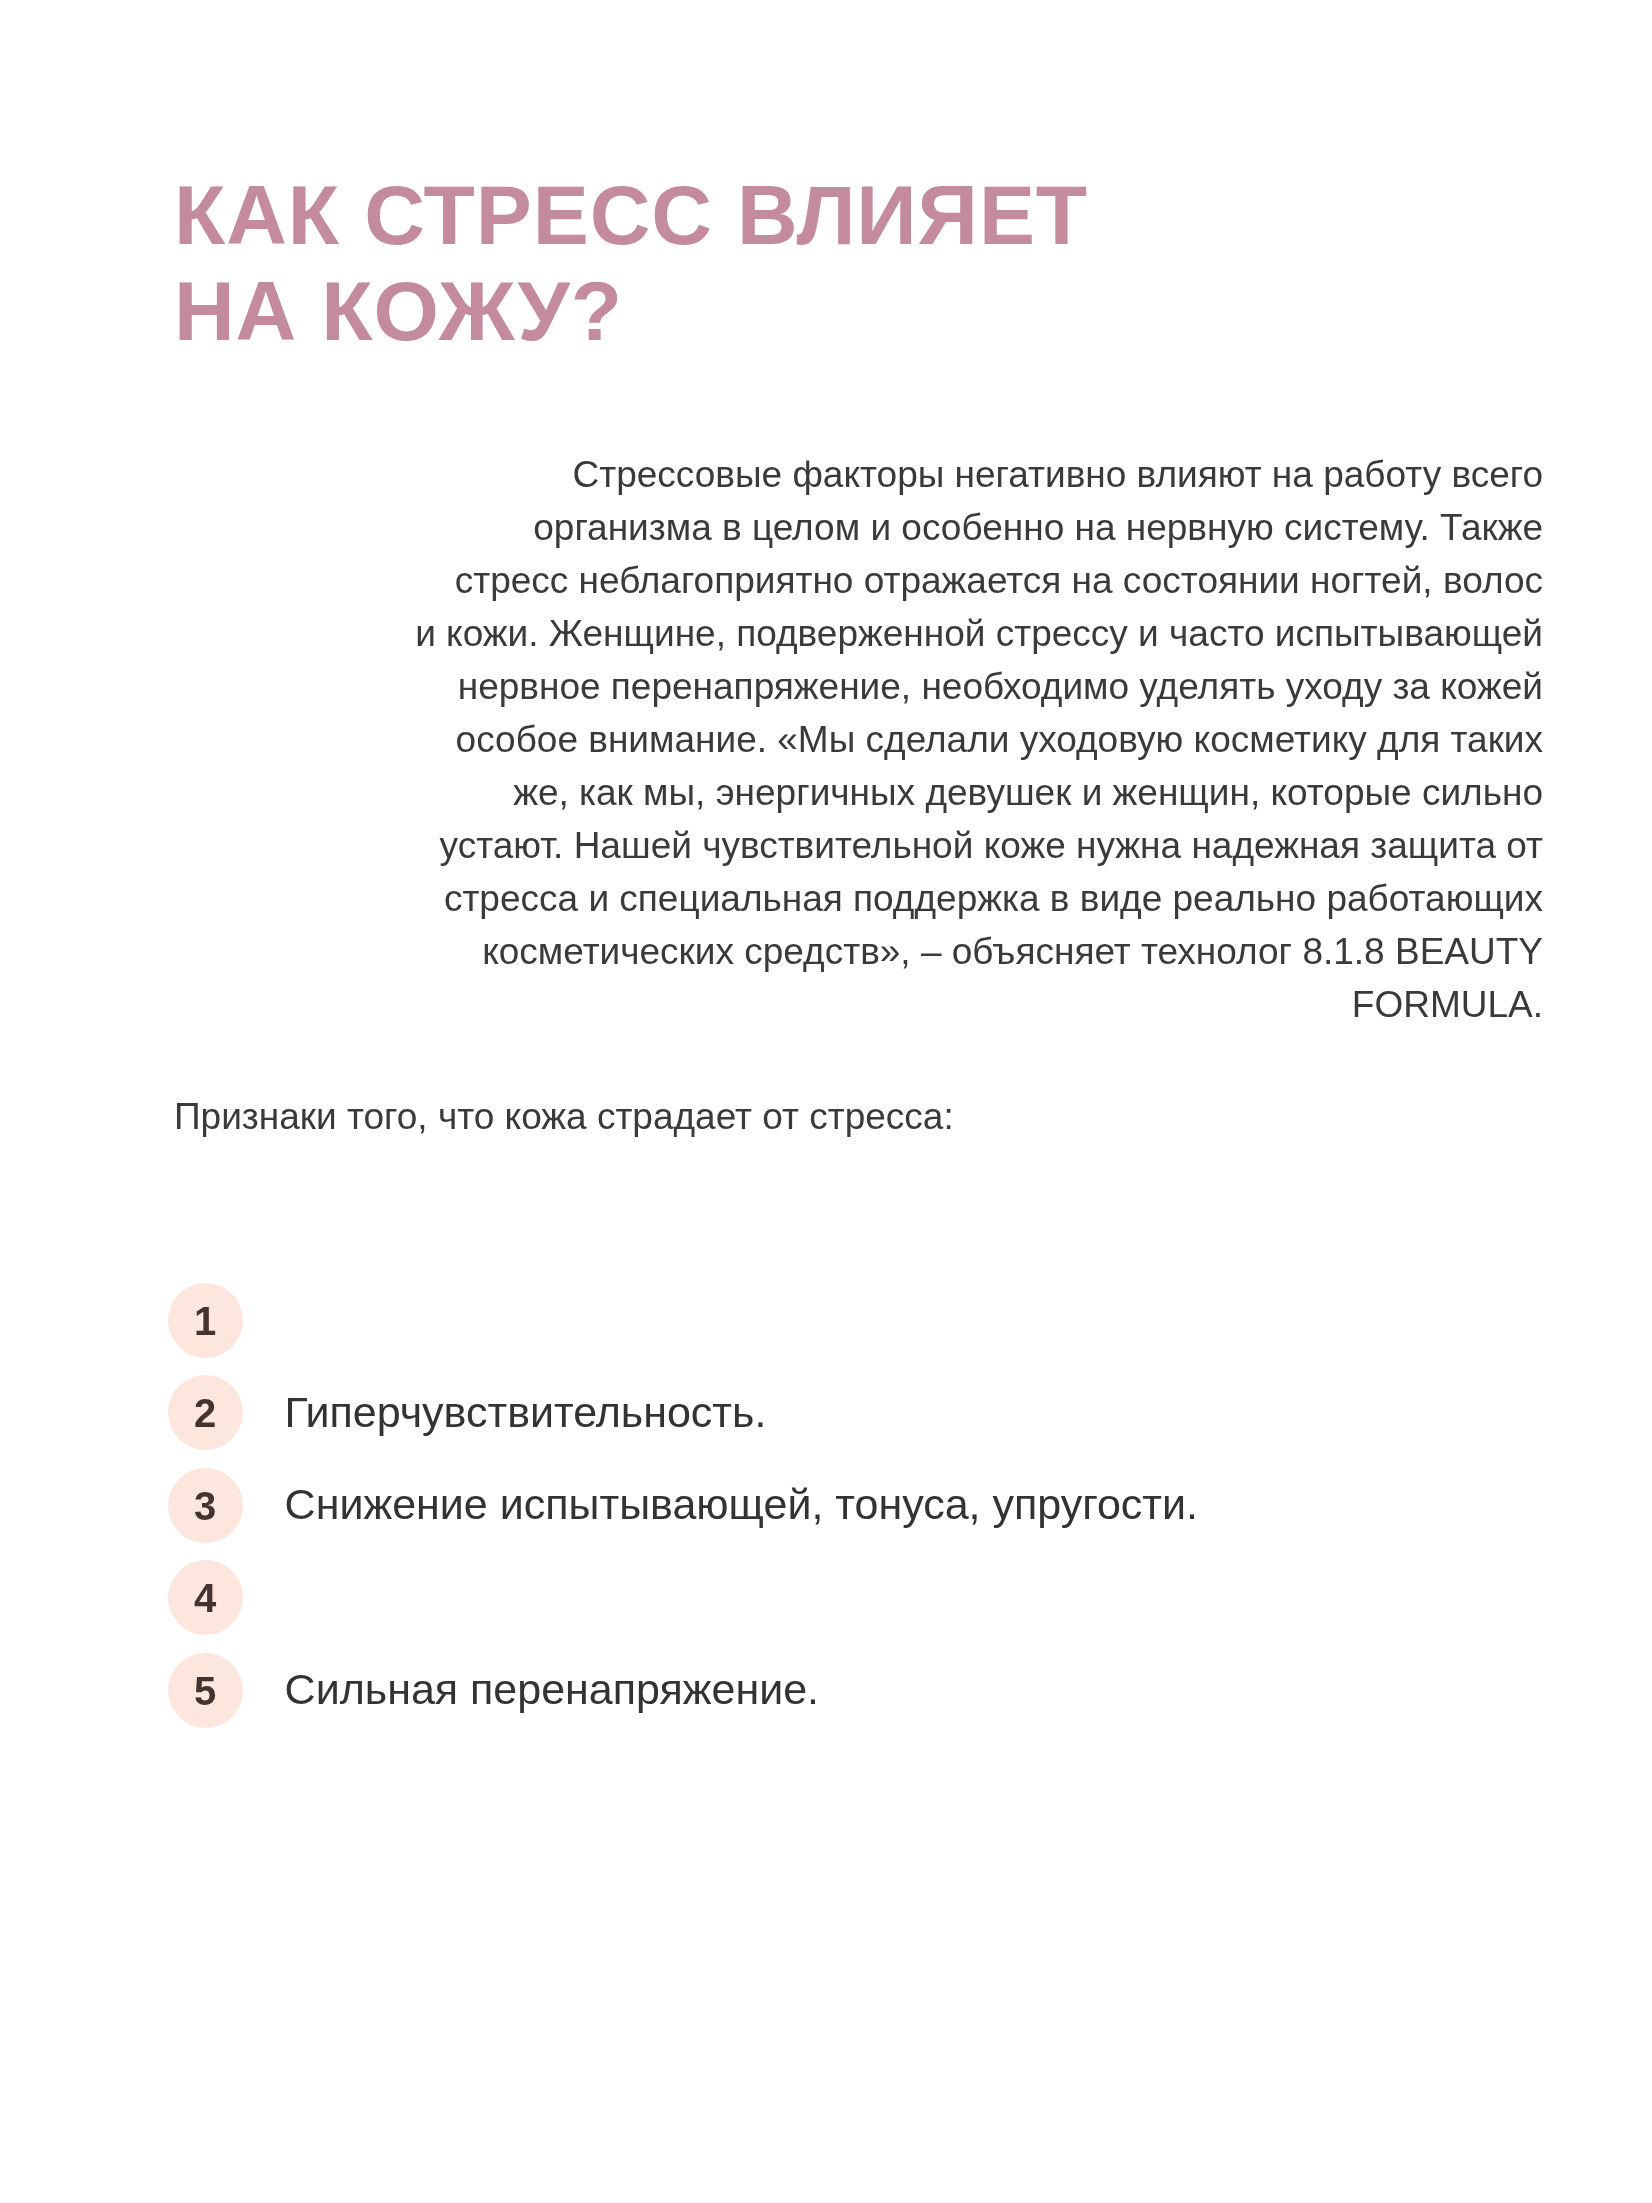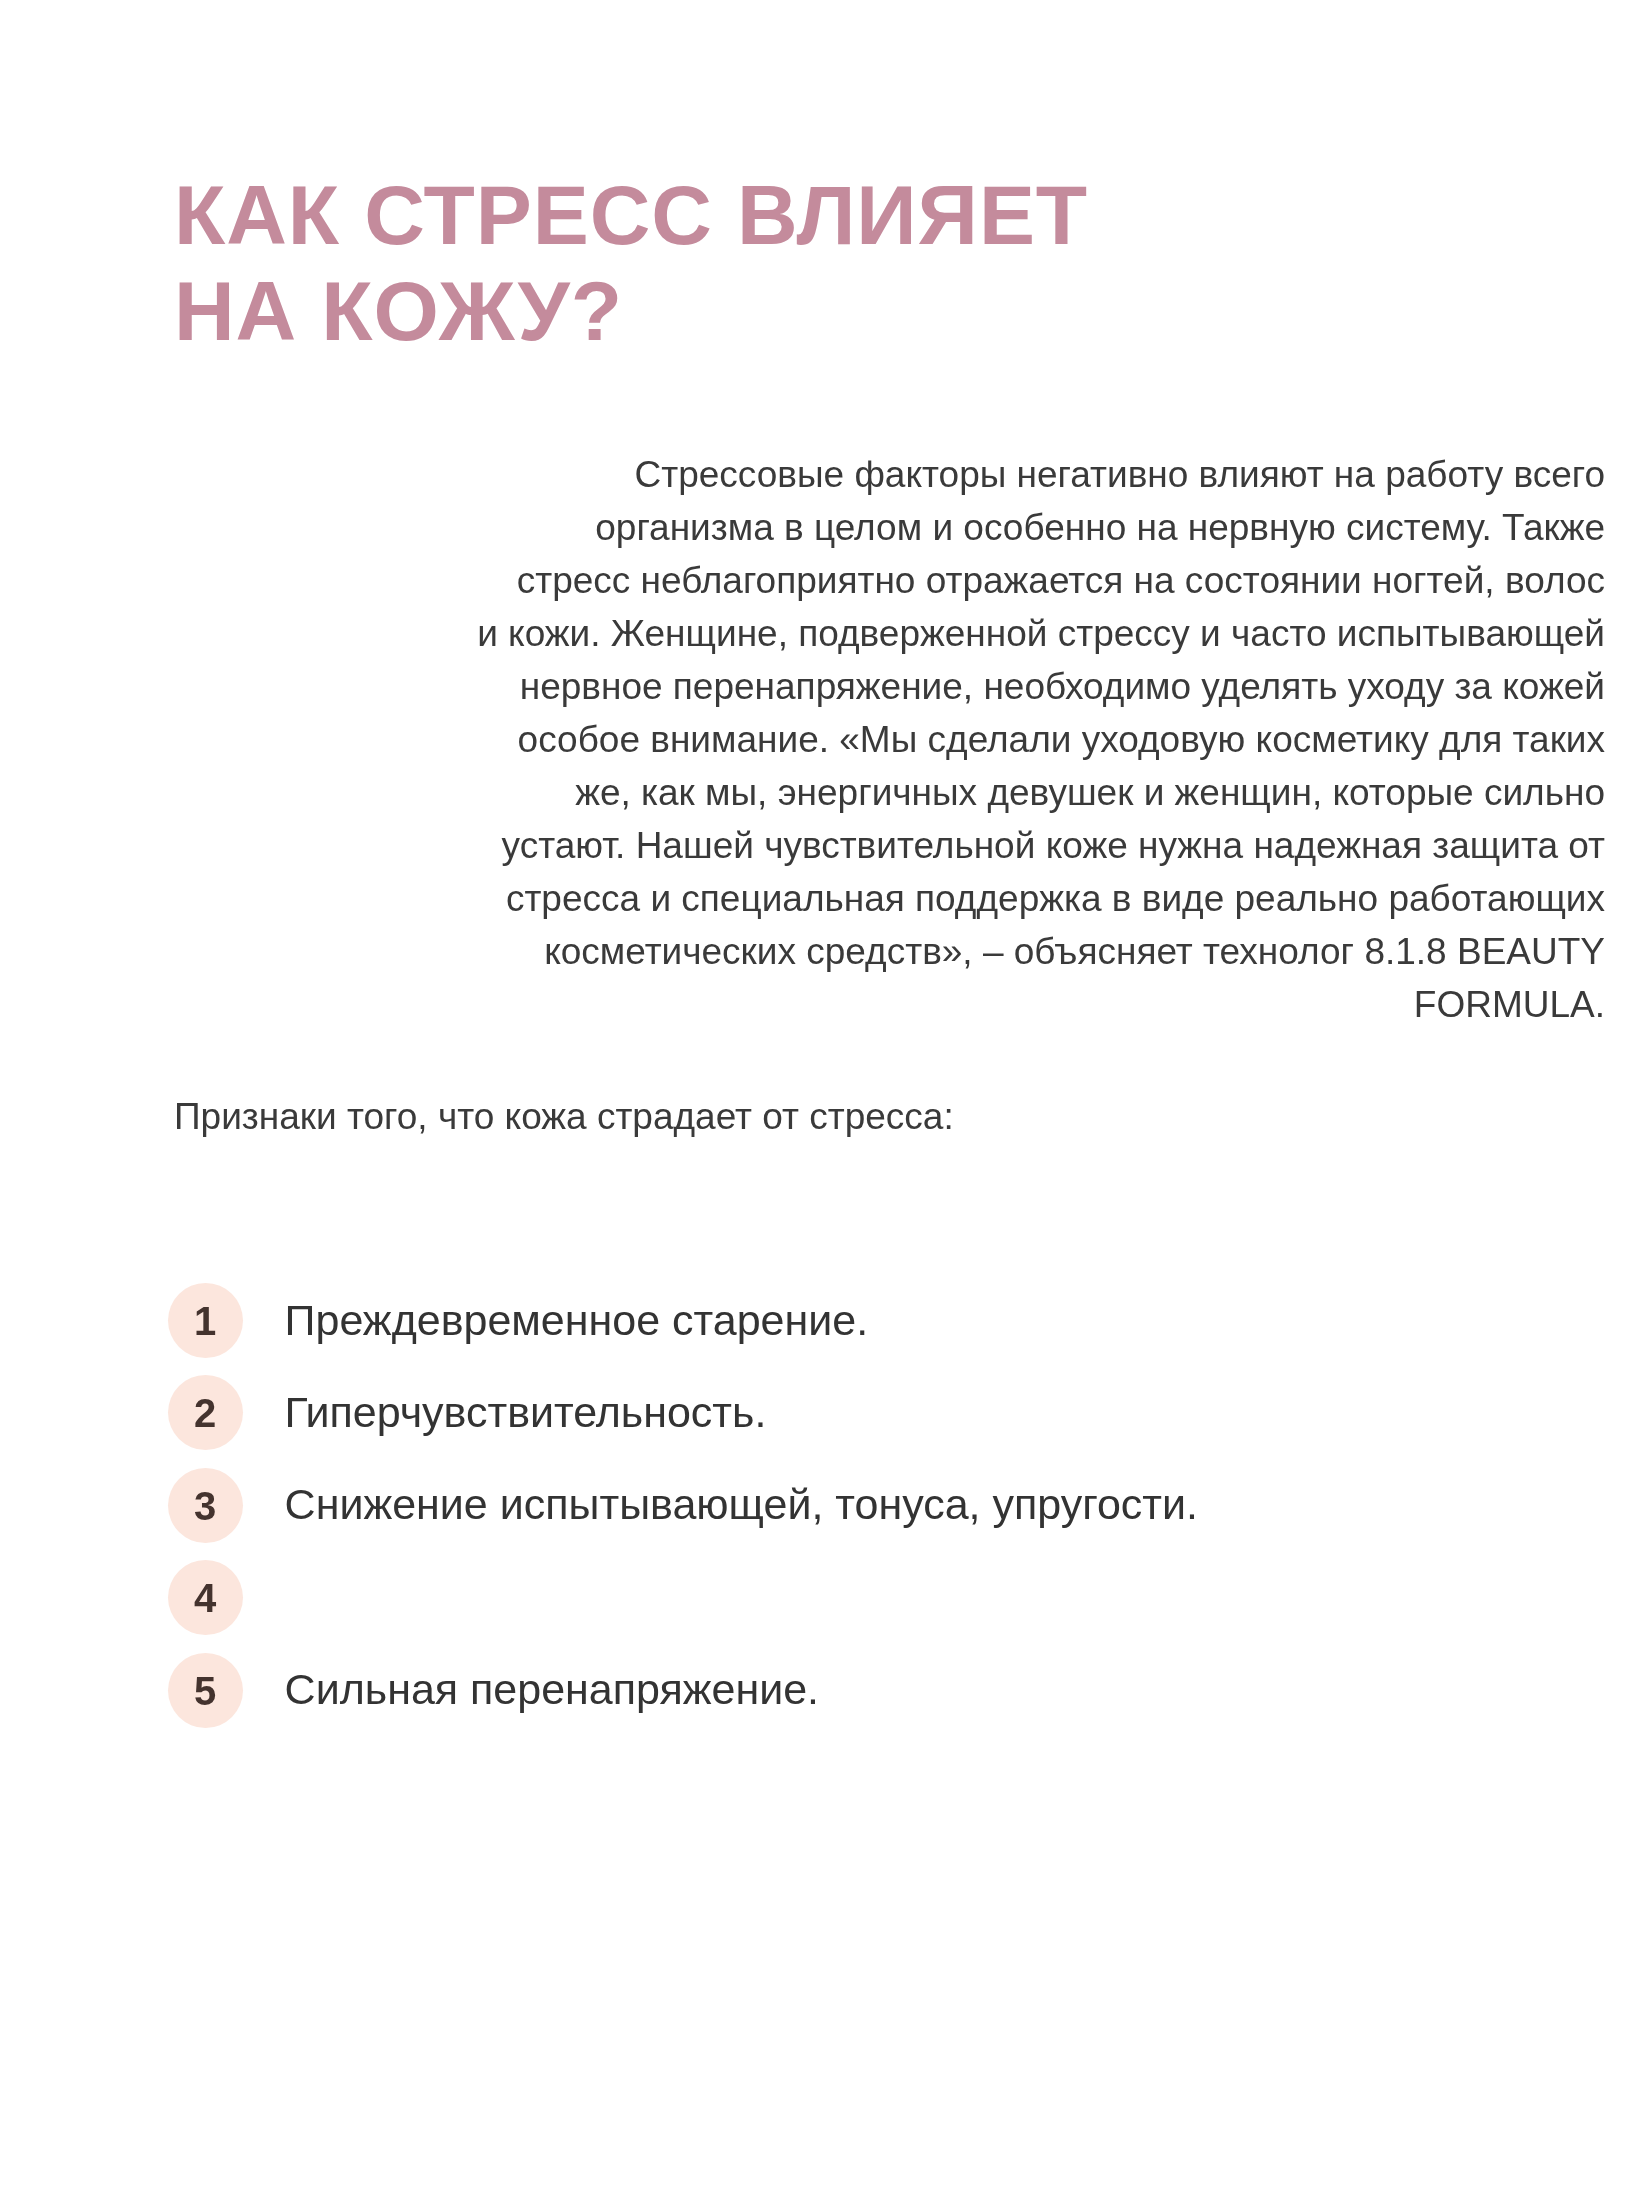--- a/index.html
+++ b/index.html
@@ -11,21 +11,21 @@
     height: 2204px;
     background: var(--page-bg, #ffffff);
     font-family: "Liberation Sans", "DejaVu Sans", sans-serif;
     color: var(--text-color, #3a3a3a);
     -webkit-font-smoothing: antialiased;
   }
   .page {
     box-sizing: border-box;
     width: 1653px;
     height: 2204px;
-    padding: 167px 48px 0 174px;
+    padding: 167px 110px 0 174px;
     overflow: hidden;
   }
   .title {
     margin: 0;
     font-size: 84px;
     line-height: 96px;
     font-weight: bold;
     letter-spacing: 0.9px;
     color: var(--title-color, #c48b9c);
     white-space: pre-line;
@@ -98,21 +98,20 @@
 FORMULA.</p>
 
   <p class="list-intro">Признаки того, что кожа страдает от стресса:</p>
 
   <ol class="signs">
 
     <li class="sign-row">
       <span class="badge">
         <span class="badge-number">1</span>
       </span>
-      <span class="sign-label">Преждевременное старение.</span>
     </li>
 
     <li class="sign-row">
       <span class="badge">
         <span class="badge-number">2</span>
       </span>
       <span class="sign-label">Гиперчувствительность.</span>
     </li>
 
     <li class="sign-row">

